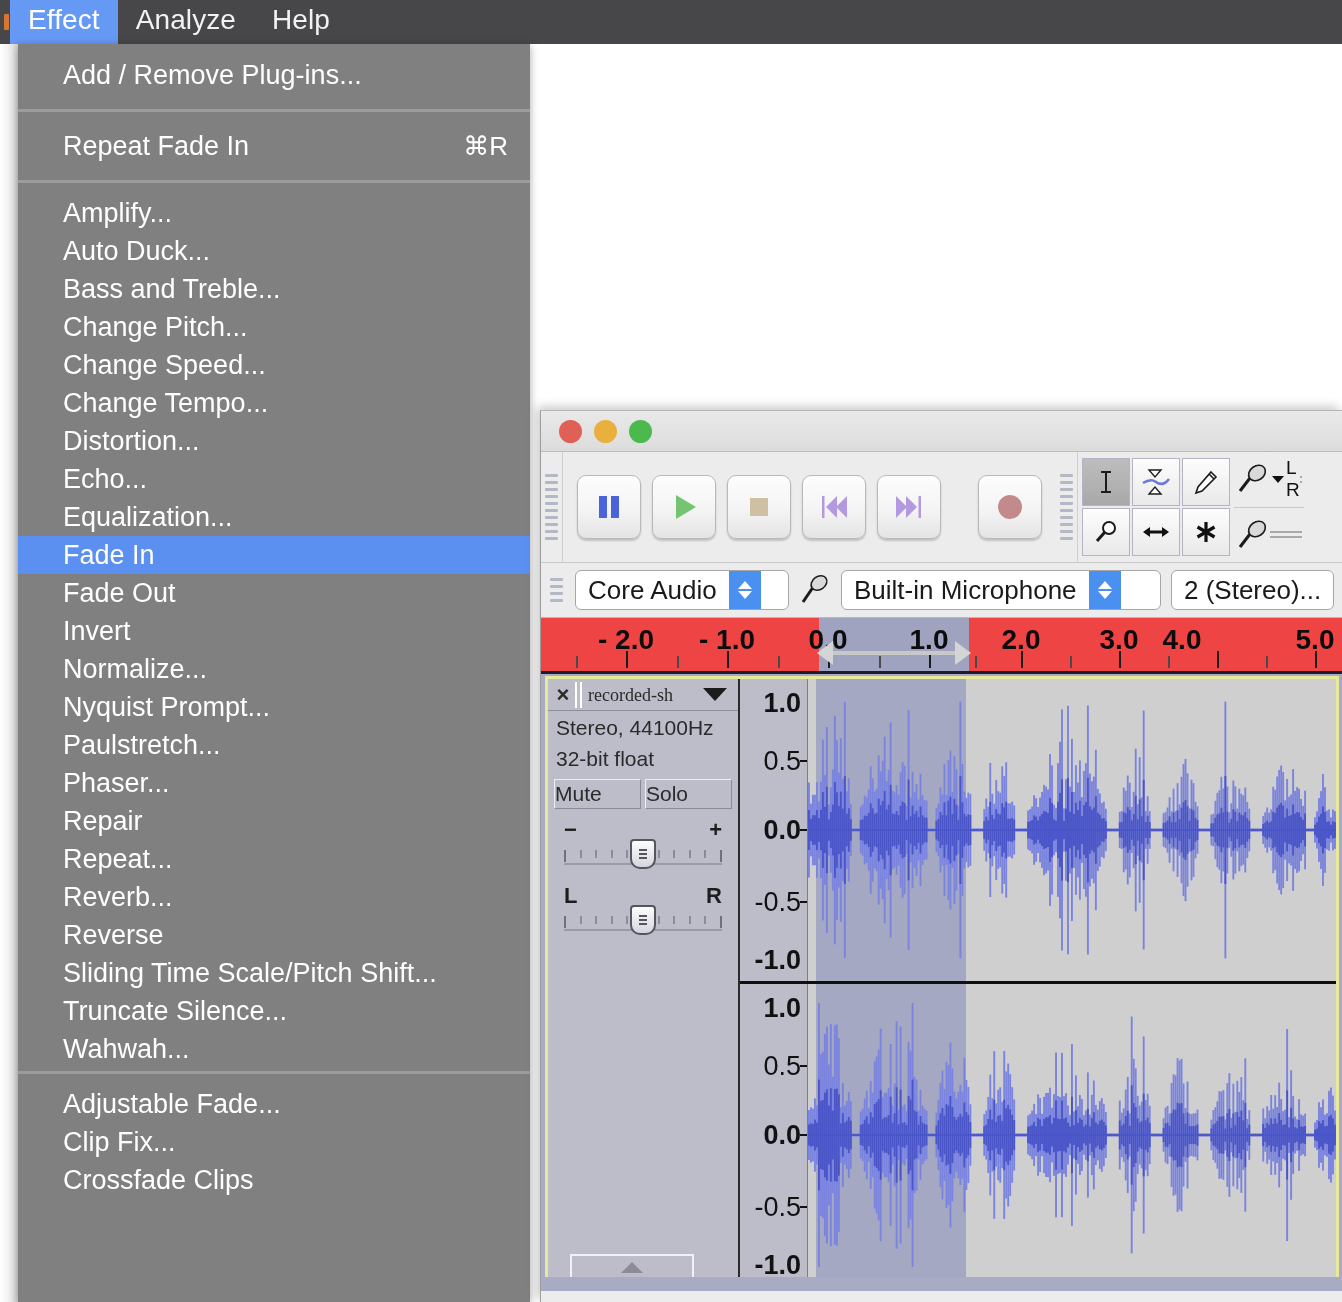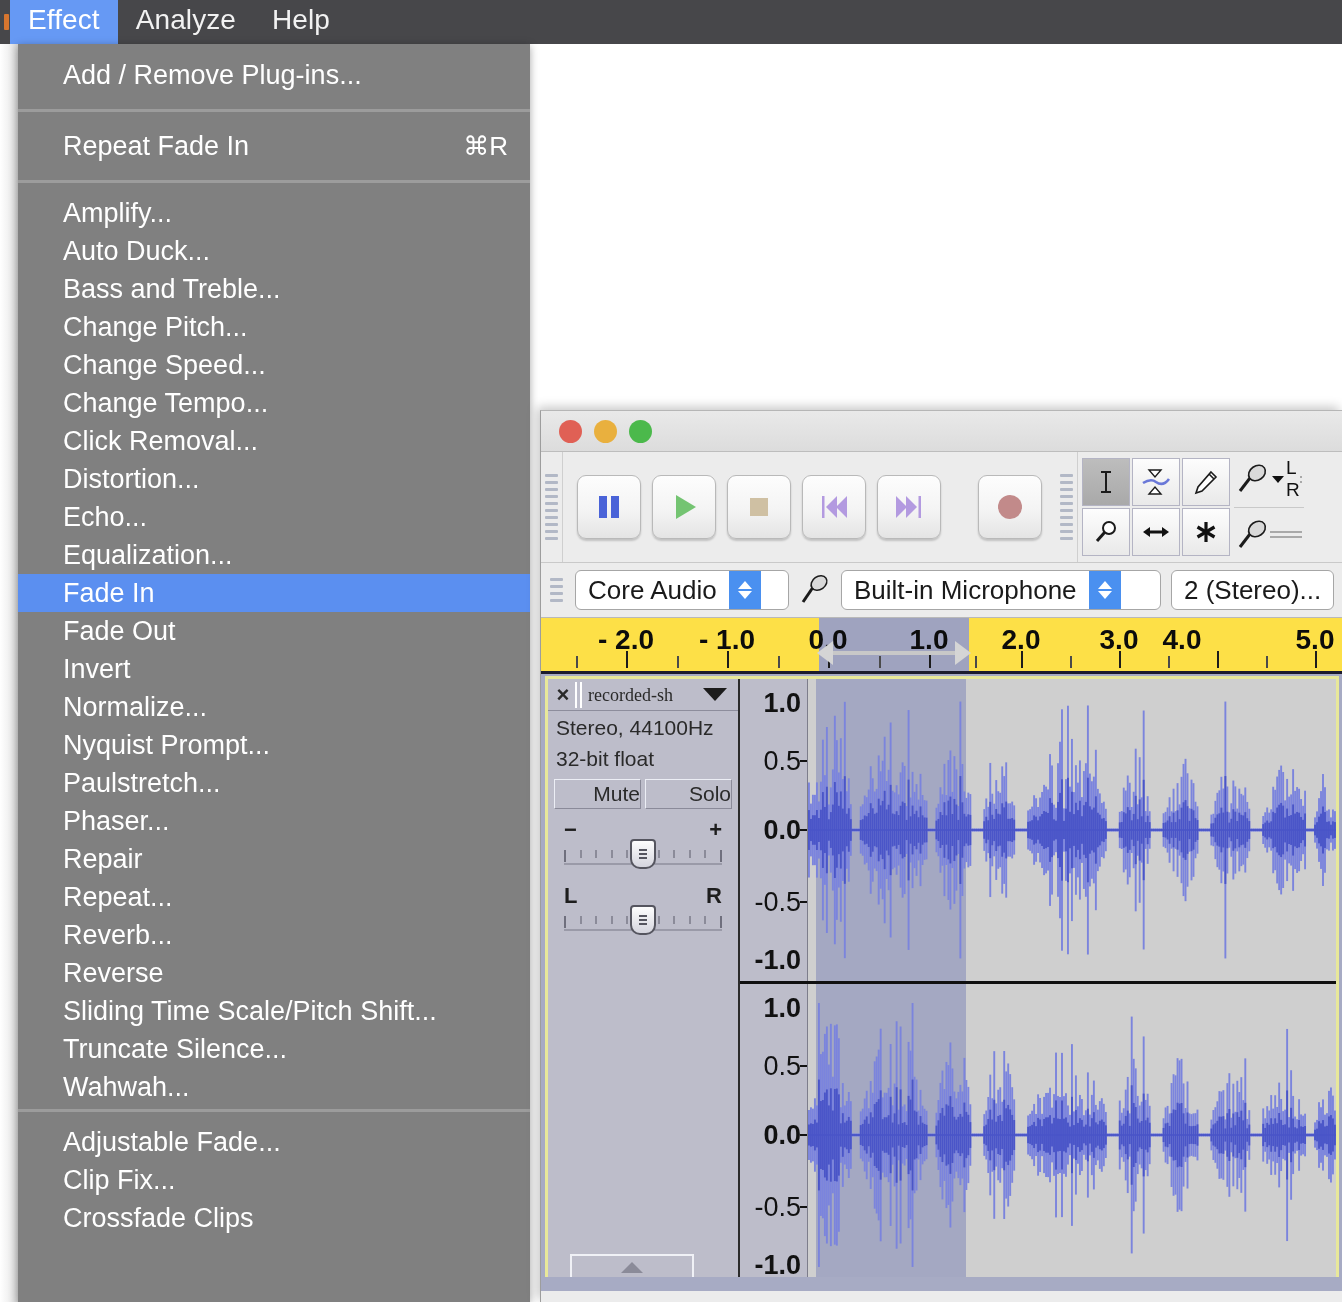--- a/index.html
+++ b/index.html
@@ -161,21 +161,21 @@
   }
   .stepper i {
     width: 0; height: 0; border-left: 7px solid transparent;
     border-right: 7px solid transparent;
   }
   .stepper i.up { border-bottom: 8px solid #ffffff; }
   .stepper i.dn { border-top: 8px solid #ffffff; }
 
   
   .ruler {
-    position: relative; height: 56px; background: #fde047;
+    position: relative; height: 56px; background: #ef4444;
     border-bottom: 3px solid #1c1c2e;
     overflow: hidden;
   }
   .ruler-sel {
     position: absolute; top: 0; height: 100%;
     background: #9fa3bf;
   }
   .ruler-label {
     position: absolute; top: 6px; font-size: 28px; font-weight: bold;
     color: #0c0c0c; transform: translateX(-50%); white-space: nowrap;
@@ -225,21 +225,21 @@
   .tc-caret {
     width: 0; height: 0; border-left: 12px solid transparent;
     border-right: 12px solid transparent; border-top: 13px solid #1c1c1c;
     margin-right: 8px;
   }
   .tc-meta { padding: 3px 8px 0 8px; line-height: 28px; font-size: 21px; }
   .tc-ms {
     display: flex; gap: 4px; padding: 6px 6px 0 6px;
   }
   .tc-btn {
-    flex: 1; height: 30px; line-height: 28px; text-align: right;
+    flex: 1; height: 30px; line-height: 28px; text-align: left;
     font-size: 21px; background: #bdbdca;
     border: 1px solid #8a8a99; border-top-color: #eceef5; border-left-color: #eceef5;
   }
   .slider-wrap { padding: 12px 16px 0 16px; }
   .slider-lab {
     display: flex; justify-content: space-between; font-size: 22px;
     color: #1d1d1d; line-height: 18px; font-weight: bold;
   }
   .slider-track {
     position: relative; height: 22px; margin-top: 4px;
@@ -315,21 +315,20 @@
       <div class="dd-sep"></div>
       <div class="dd-item tall"><span>Repeat Fade In</span><span class="dd-shortcut">⌘R</span></div>
       <div class="dd-sep"></div>
       <div class="dd-group-pad"></div>
       <div class="dd-item"><span>Amplify...</span></div>
       <div class="dd-item"><span>Auto Duck...</span></div>
       <div class="dd-item"><span>Bass and Treble...</span></div>
       <div class="dd-item"><span>Change Pitch...</span></div>
       <div class="dd-item"><span>Change Speed...</span></div>
       <div class="dd-item"><span>Change Tempo...</span></div>
-      <div class="dd-item"><span>Click Removal...</span></div>
       <div class="dd-item"><span>Distortion...</span></div>
       <div class="dd-item"><span>Echo...</span></div>
       <div class="dd-item"><span>Equalization...</span></div>
       <div class="dd-item selected"><span>Fade In</span></div>
       <div class="dd-item"><span>Fade Out</span></div>
       <div class="dd-item"><span>Invert</span></div>
       <div class="dd-item"><span>Normalize...</span></div>
       <div class="dd-item"><span>Nyquist Prompt...</span></div>
       <div class="dd-item"><span>Paulstretch...</span></div>
       <div class="dd-item"><span>Phaser...</span></div>

